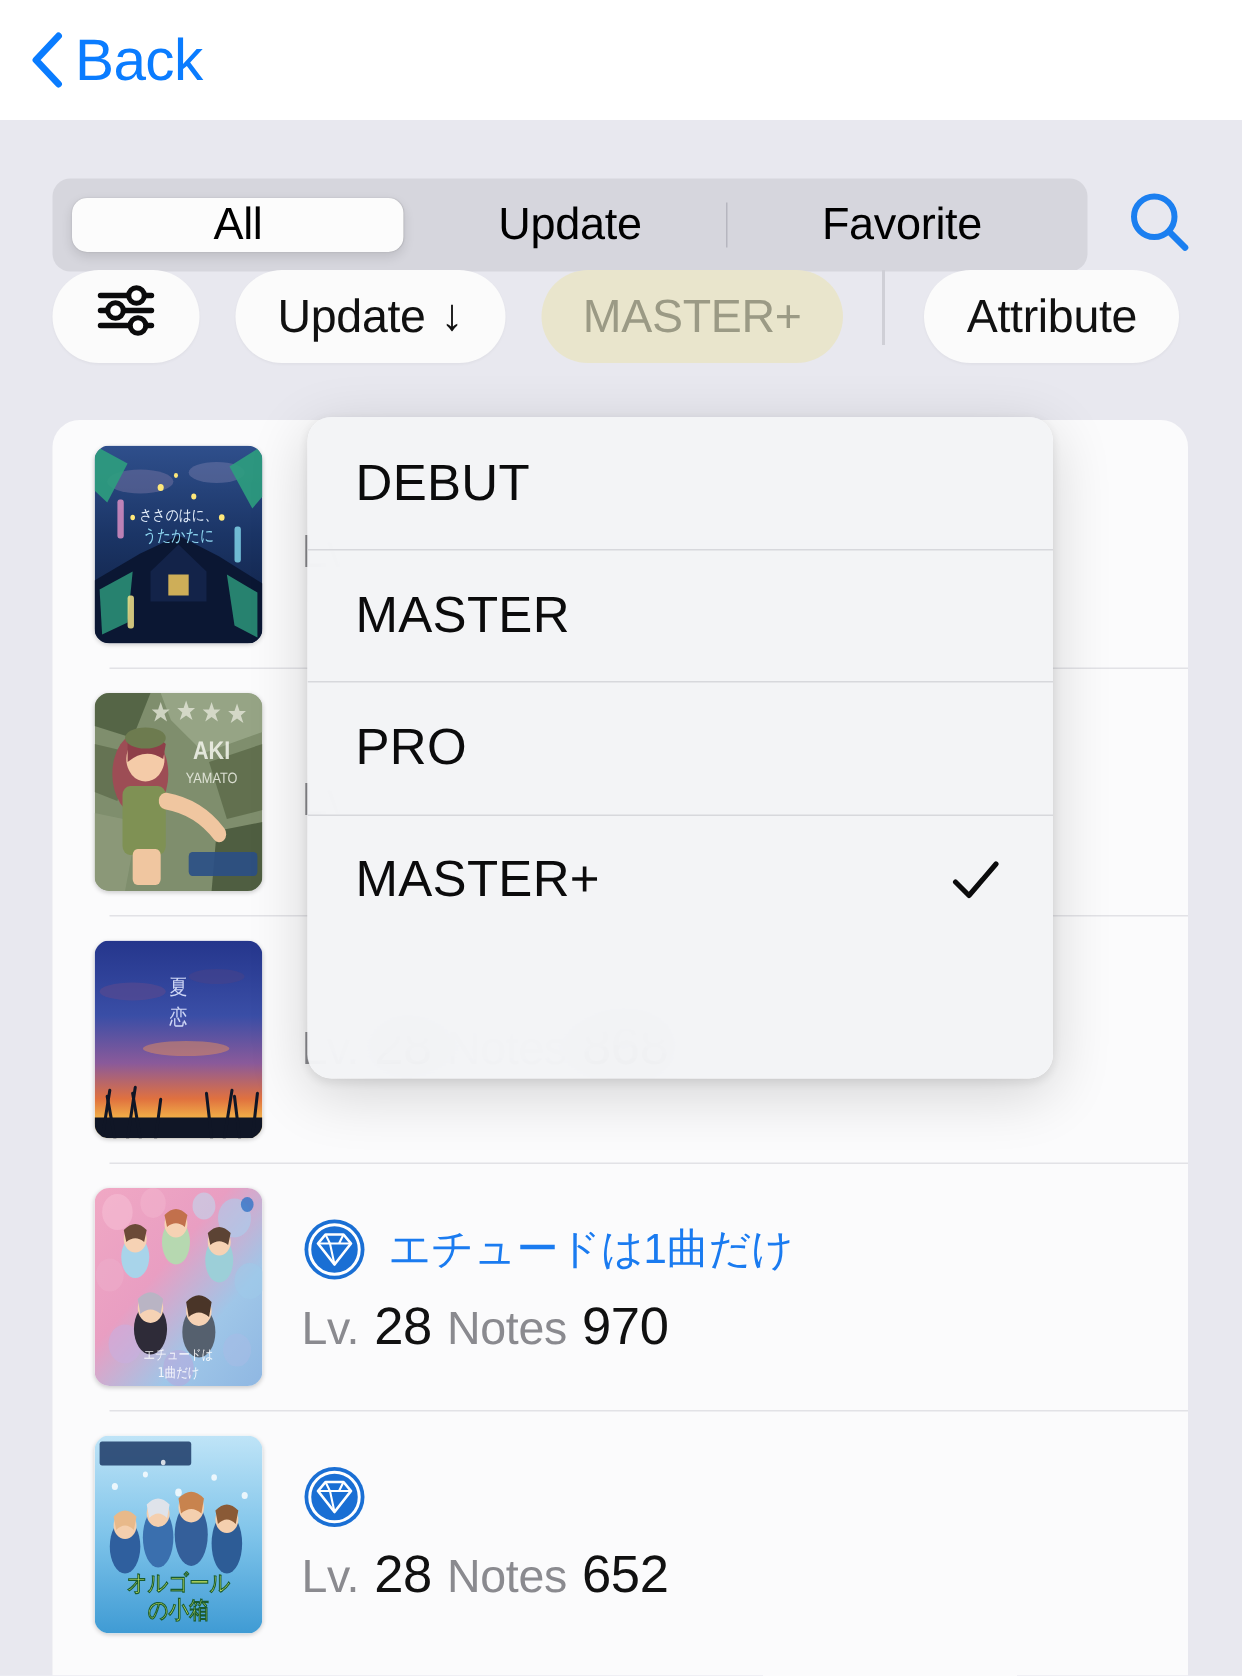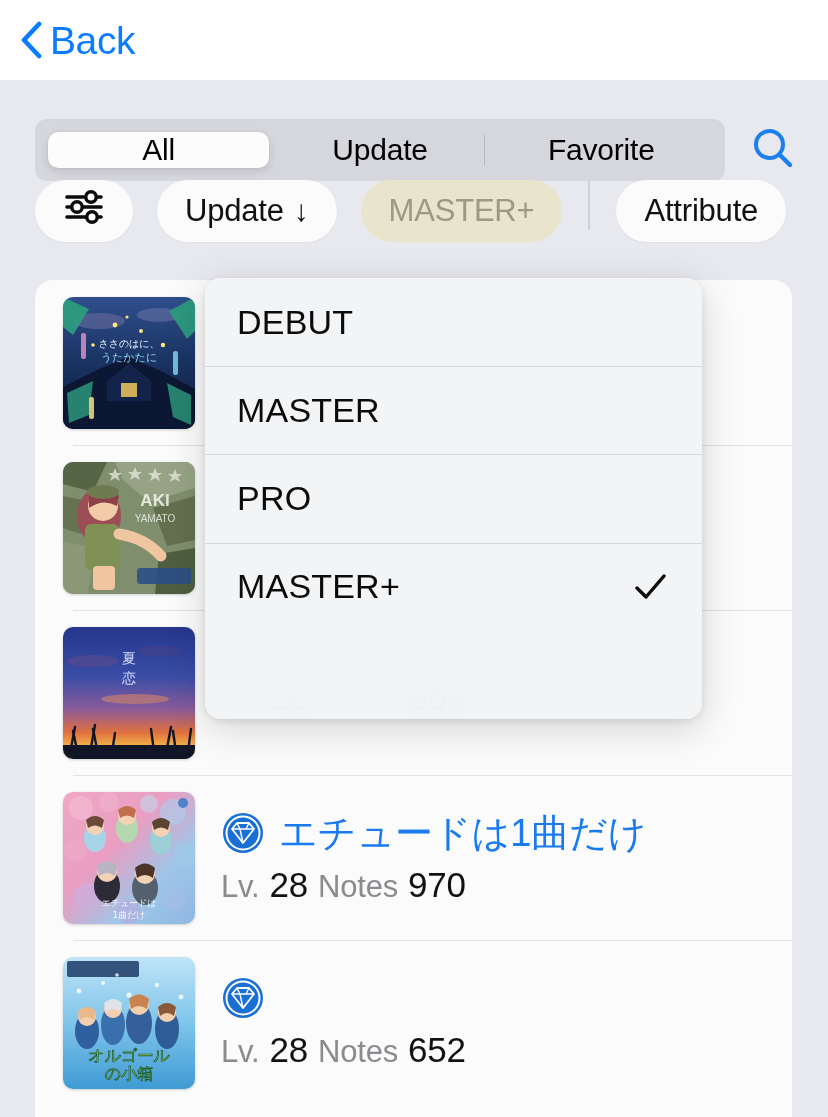--- a/index.html
+++ b/index.html
@@ -169,21 +169,21 @@
   .song-row + .song-row::before {
     content: "";
     position: absolute;
     top: 0;
     left: 38px;
     right: 0;
     height: 1px;
     background: #e2e2e6;
   }
   .thumb {
-    width: 132px;
+    width: 112px;
     height: 132px;
     border-radius: 10px;
     flex: none;
     overflow: hidden;
     position: relative;
     box-shadow: 0 1px 3px rgba(0,0,0,0.18);
   }
   .thumb svg { display: block; width: 100%; height: 100%; }
   .song-meta {
     margin-left: 26px;
@@ -192,21 +192,21 @@
     justify-content: center;
     gap: 10px;
   }
   .song-title-line {
     display: flex;
     align-items: center;
     gap: 14px;
   }
   .diff-badge { width: 44px; height: 44px; flex: none; }
   .song-title {
-    font-size: 38px;
+    font-size: 28px;
     color: #1a7bf0;
     letter-spacing: -0.2px;
     line-height: 1;
   }
   .song-stats {
     display: flex;
     align-items: baseline;
     gap: 10px;
     font-size: 31px;
     color: #8a8a8f;

